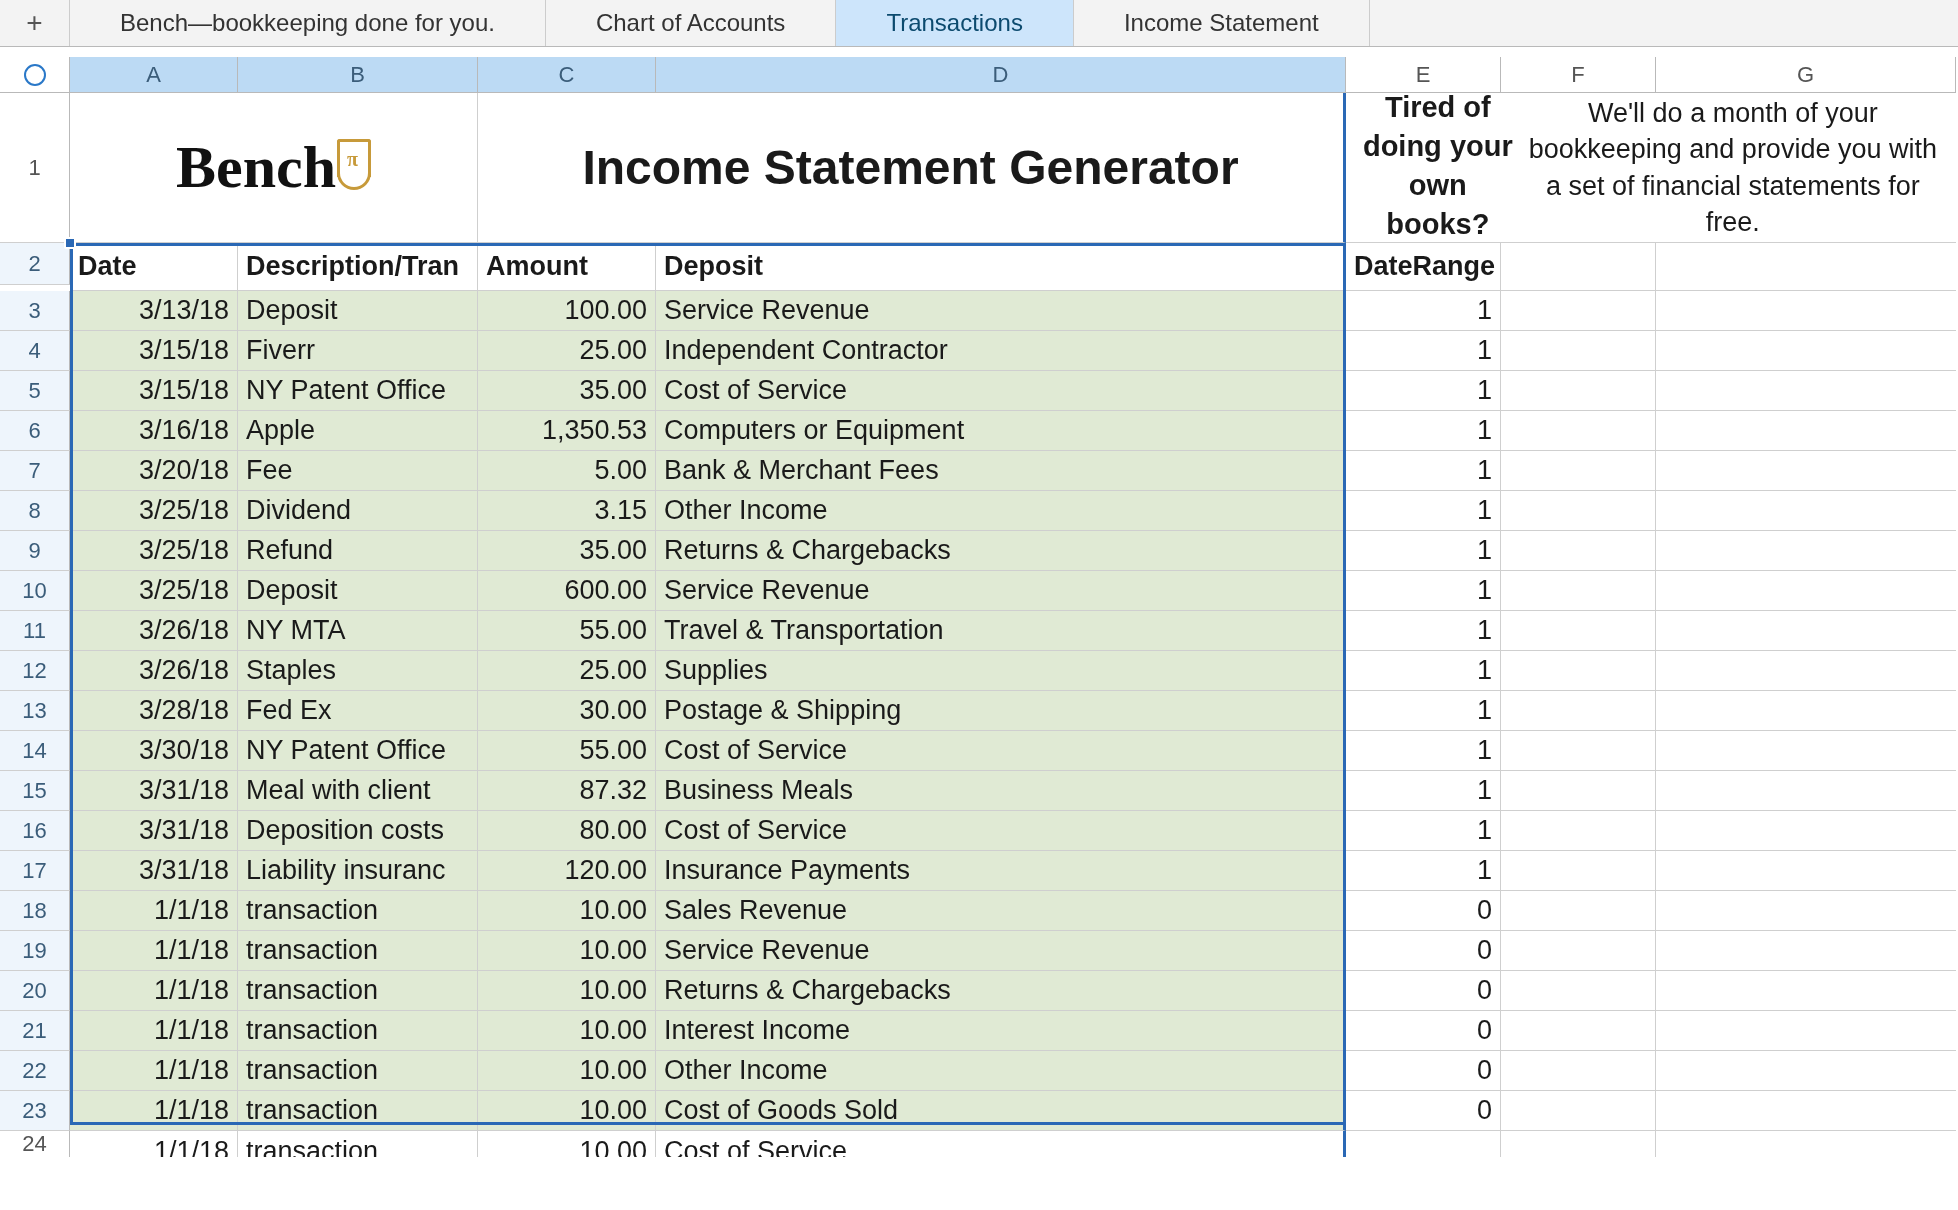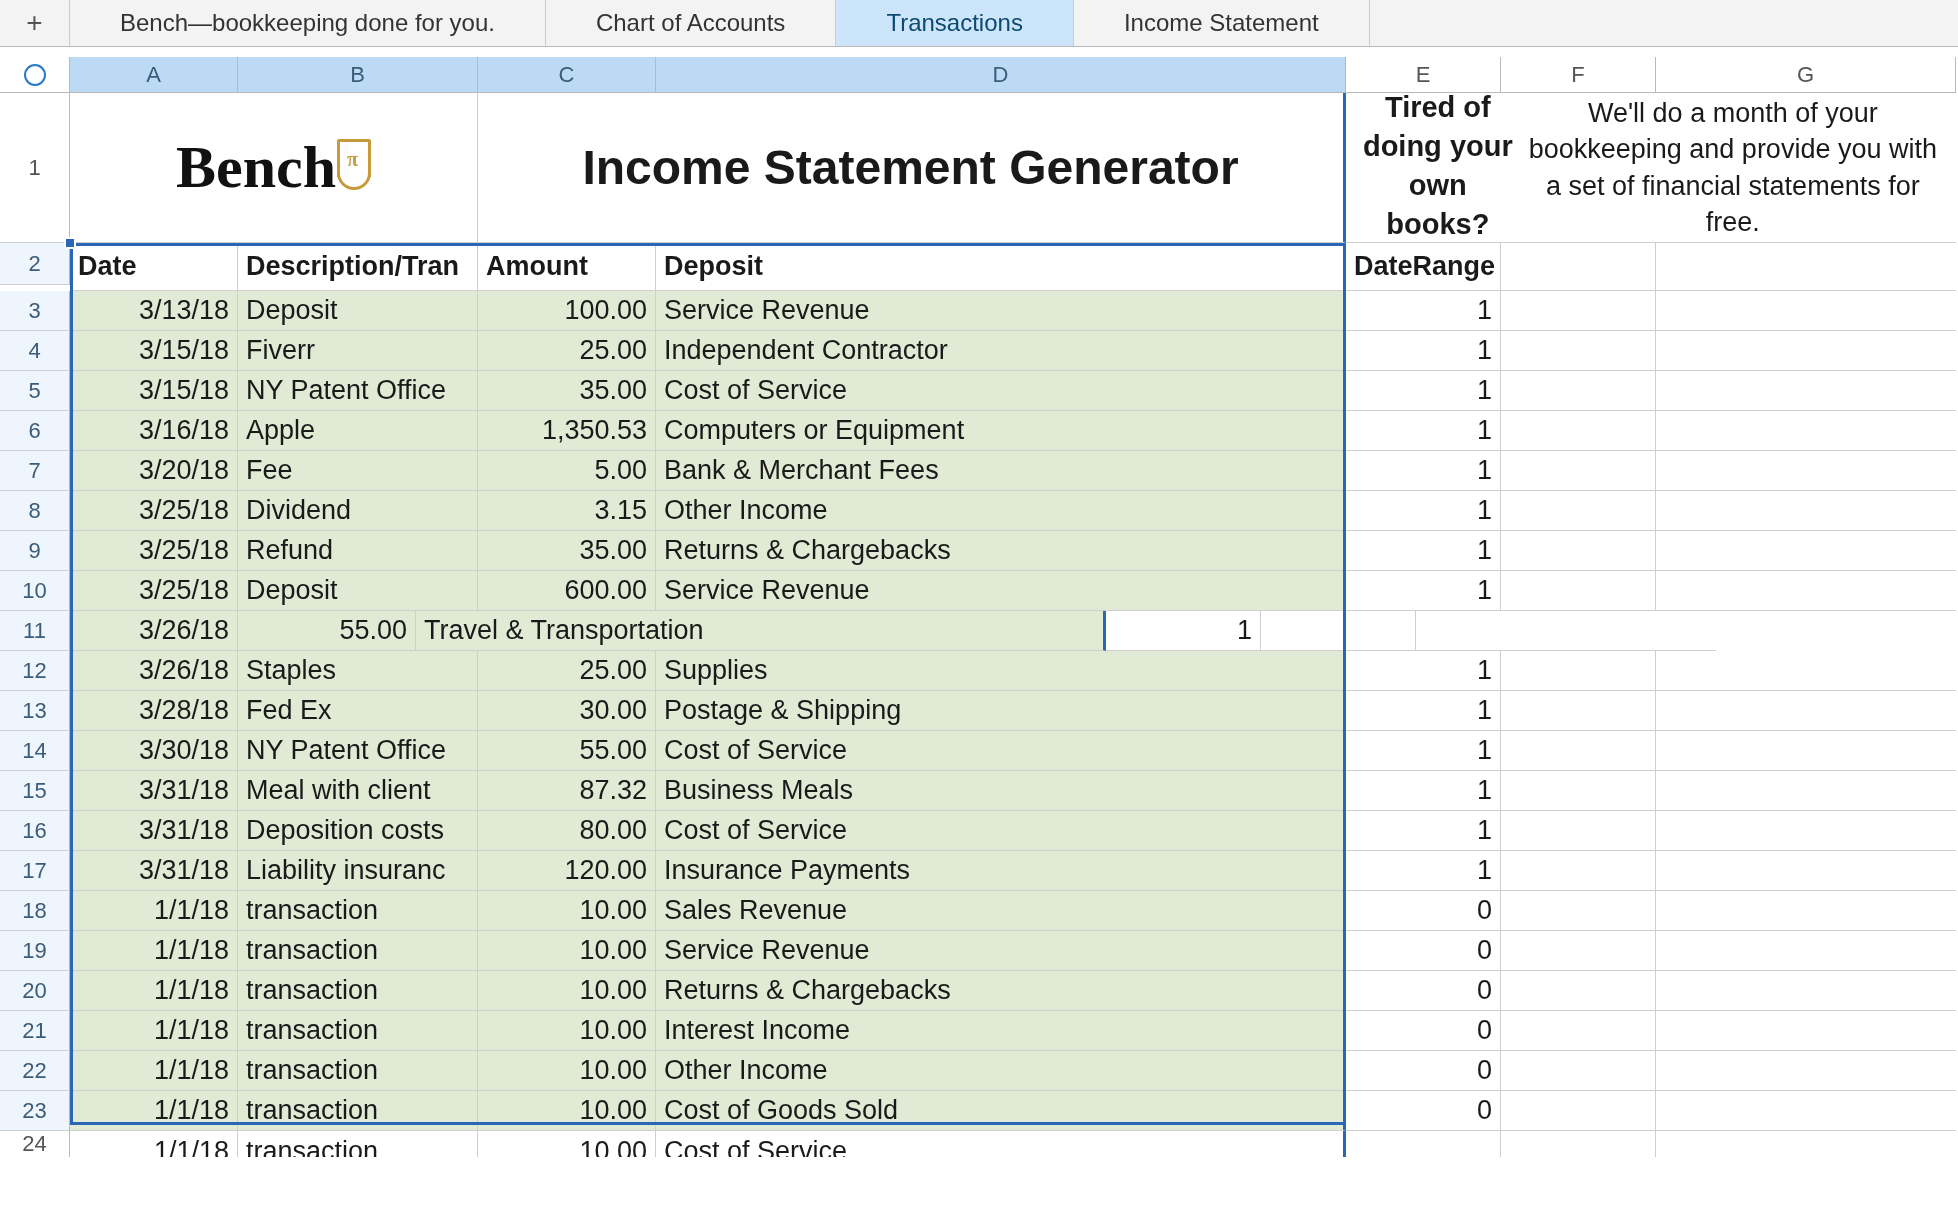--- a/index.html
+++ b/index.html
@@ -273,20 +273,21 @@
         <div class="cell wB datazone">Deposit</div>
         <div class="cell wC right datazone">600.00</div>
         <div class="cell wD datazone" style="border-right: 3px solid rgb(42, 104, 181);">Service Revenue</div>
         <div class="cell wE right">1</div>
         <div class="cell wF"></div>
         <div class="cell wG" style="border-right: none;"></div>
       </div>
       <div class="row">
         <div class="rh">11</div>
         <div class="cell wA right datazone">3/26/18</div>
+        <div class="cell wB datazone">NY MTA</div>
         <div class="cell wC right datazone">55.00</div>
         <div class="cell wD datazone" style="border-right: 3px solid rgb(42, 104, 181);">Travel &amp; Transportation</div>
         <div class="cell wE right">1</div>
         <div class="cell wF"></div>
         <div class="cell wG" style="border-right: none;"></div>
       </div>
       <div class="row">
         <div class="rh">12</div>
         <div class="cell wA right datazone">3/26/18</div>
         <div class="cell wB datazone">Staples</div>

